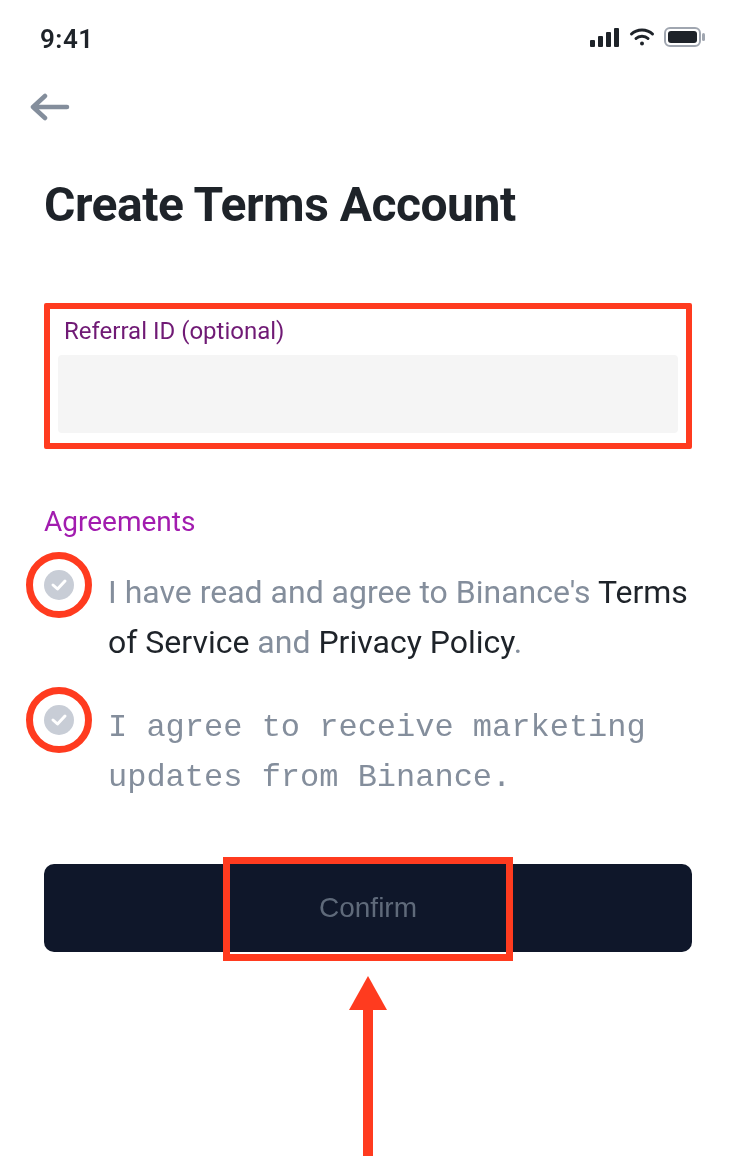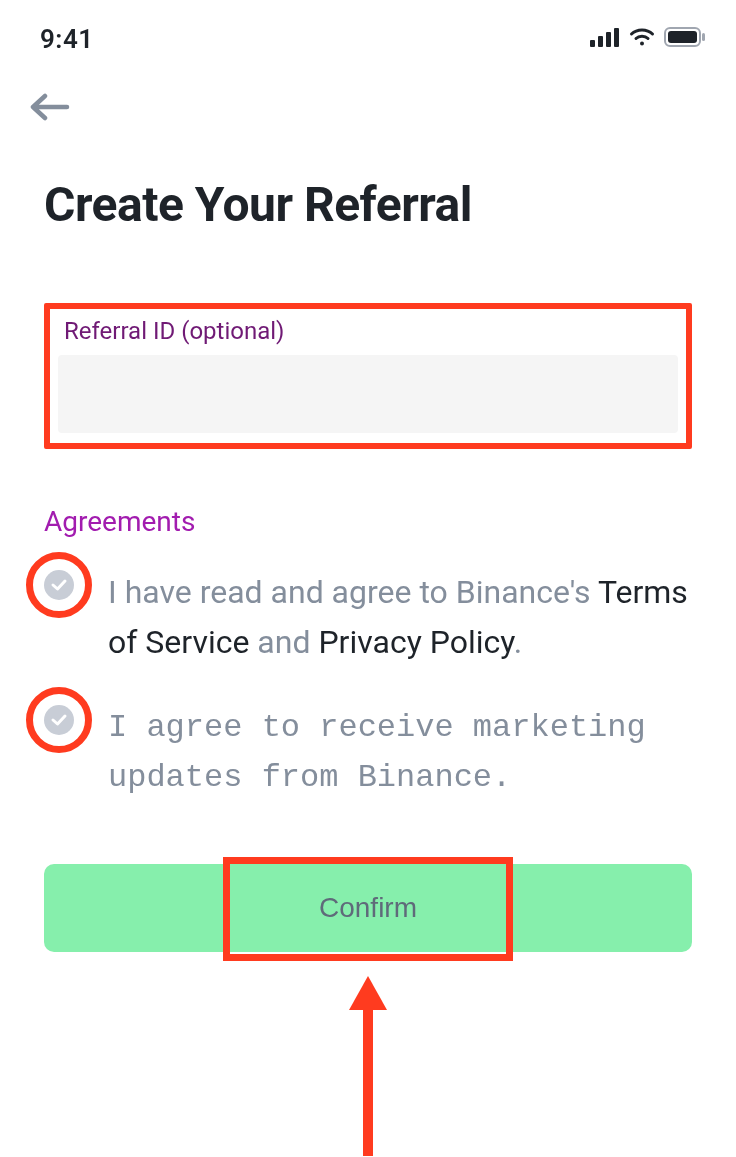--- a/index.html
+++ b/index.html
@@ -107,21 +107,21 @@
     }
     .confirm-wrap {
       padding: 62px 44px 0 44px;
       position: relative;
     }
     .confirm-btn {
       width: 100%;
       height: 88px;
       border: none;
       border-radius: 10px;
-      background: #86efac;
+      background: #0f172a;
       color: #5f6a7a;
       font-size: 28px;
       font-weight: 500;
       cursor: pointer;
     }
     .confirm-red-box {
       position: absolute;
       left: 50%;
       transform: translateX(-50%);
       top: 55px;
@@ -170,21 +170,21 @@
 </div>
 
 <div class="back-row">
   <span class="back-arrow" aria-label="Back">
     <svg width="40" height="30" viewBox="0 0 40 30">
         <path d="M3 15 L37 15 M3 15 L15 4 M3 15 L15 26" stroke="#848e9c" stroke-width="4.5" fill="none" stroke-linecap="round" stroke-linejoin="round"></path>
       </svg>
   </span>
 </div>
 
-<h1 class="page-title">Create Your Referral</h1>
+<h1 class="page-title">Create Terms Account</h1>
 
 <div class="referral-block">
   <div class="referral-label">Referral ID (optional)</div>
   <input class="referral-input" type="text" value="" style="">
 </div>
 
 <div class="agreements-label">Agreements</div>
 
 <div class="agree-row">
   <div class="check-wrap">

